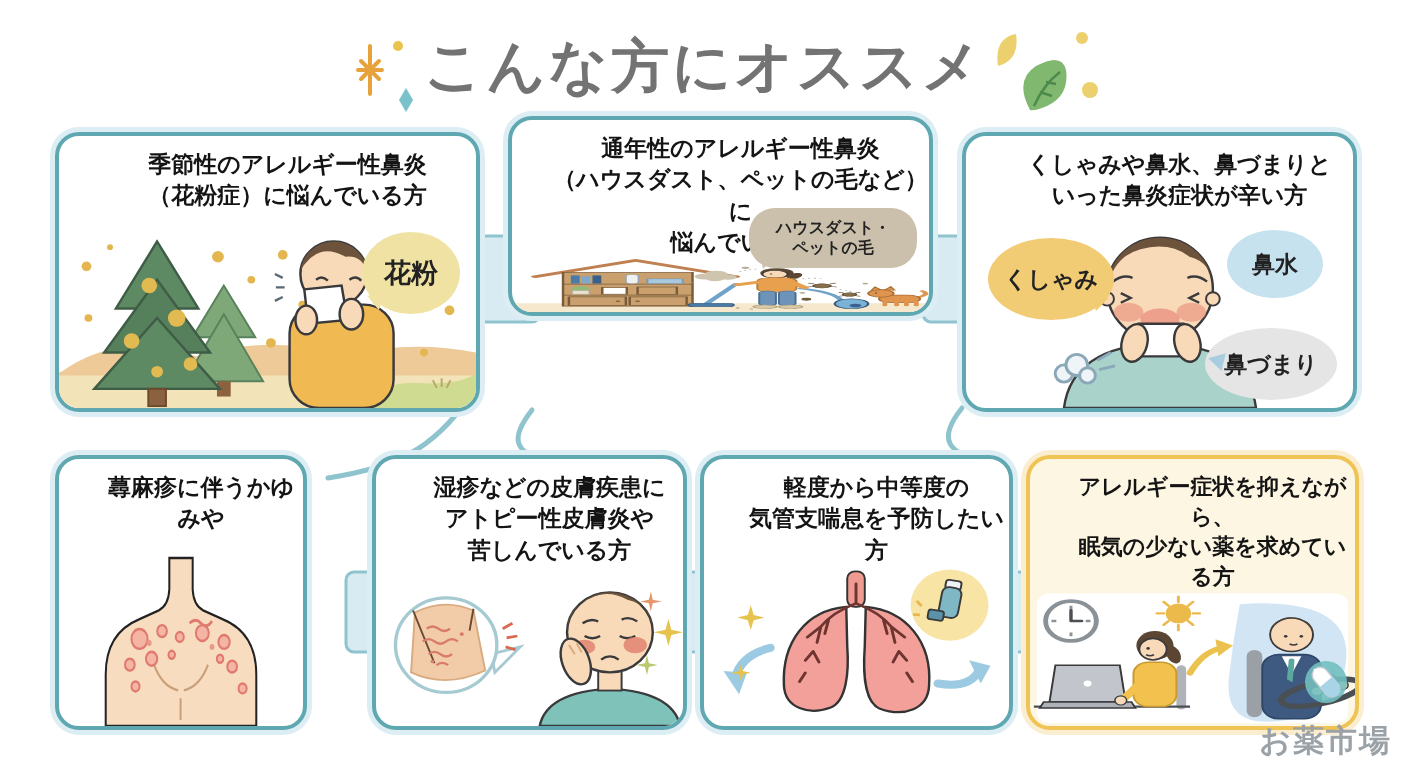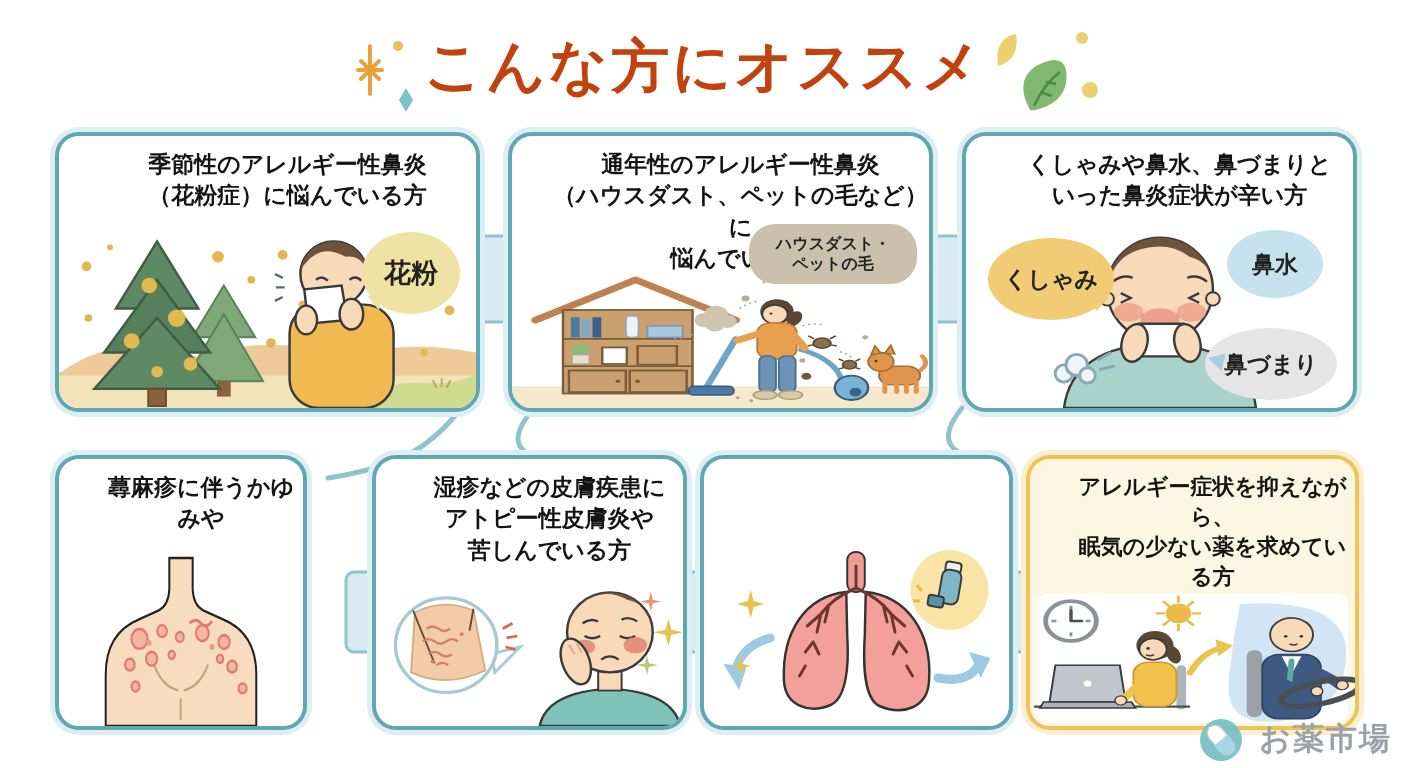--- a/index.html
+++ b/index.html
@@ -6,21 +6,21 @@
   html,body { width:1408px; height:768px; }
   body {
     font-family:"Liberation Sans","DejaVu Sans",sans-serif;
     background:#ffffff; position:relative; overflow:hidden;
   }
   .canvas { position:absolute; inset:0; width:1408px; height:768px; background:#ffffff; }
 
   .page-title {
     position:absolute; top:28px; left:0; width:100%;
     text-align:center; font-size:58px; font-weight:800;
-    color:#c2410c; letter-spacing:3px; z-index:3;
+    color:#737373; letter-spacing:3px; z-index:3;
   }
   .deco { position:absolute; z-index:3; }
 
   .connector-layer { position:absolute; inset:0; z-index:1; }
 
   .card {
     position:absolute; background:#ffffff;
     border:4px solid #5fa8b2; border-radius:24px;
     box-shadow:0 0 0 5px #dceef3;
     overflow:hidden; display:flex; flex-direction:column; z-index:2;
@@ -44,21 +44,21 @@
   .bubble-kafun { right:16px; top:96px; width:98px; height:82px; background:#efe2a2; border-radius:50%; font-size:27px; }
   .bubble-kafun::after { content:""; position:absolute; left:-4px; bottom:8px; border:9px solid transparent; border-right:16px solid #efe2a2; transform:rotate(22deg); }
   .bubble-dust { right:12px; top:88px; width:168px; padding:10px 4px; background:#cbc0ac; border-radius:26px; font-size:16px; line-height:1.25; }
   .bubble-dust::after { content:""; position:absolute; left:6px; bottom:-10px; border:9px solid transparent; border-top:16px solid #cbc0ac; transform:rotate(18deg); }
   .bubble-kushami { left:22px; top:102px; width:126px; height:82px; background:#f2cc74; border-radius:50%; font-size:23px; }
   .bubble-kushami::after { content:""; position:absolute; right:-4px; bottom:12px; border:9px solid transparent; border-left:16px solid #f2cc74; transform:rotate(-16deg); }
   .bubble-hanamizu { right:30px; top:94px; width:96px; height:68px; background:#c6e2ef; border-radius:50%; font-size:23px; }
   .bubble-hanazumari { right:16px; top:192px; width:132px; height:72px; background:#e5e5e5; border-radius:50%; font-size:23px; }
   .bubble-hanazumari::after { content:""; position:absolute; left:-6px; top:22px; border:9px solid transparent; border-right:16px solid #a9cde0; transform:rotate(14deg); }
 
-  .logo { position:absolute; right:16px; bottom:6px; display:flex; gap:16px; z-index:5; }
+  .logo { position:absolute; right:16px; bottom:6px; display:flex; align-items:center; gap:16px; z-index:5;flex-direction:column; }
   .logo-text { font-size:31px; color:#9aa2a8; font-weight:700; letter-spacing:2px; }
 </style>
 </head>
 <body>
 
 <div class="canvas">
 
   <svg class="connector-layer" width="1408" height="768" viewBox="0 0 1408 768">
     <g fill="#d8ebf3" stroke="#8fc4cf" stroke-width="3">
       <rect x="468" y="236" width="72" height="86" rx="8"></rect>
@@ -143,21 +143,21 @@
         <path d="M296,52 q7,-5 12,1 M262,52 q6,-5 12,1" stroke="#3a3a3c" stroke-width="2.5" fill="none"></path>
         <polygon points="250,62 288,58 294,94 254,98" fill="#ffffff" stroke="#3a3a3c" stroke-width="2.5"></polygon>
         <ellipse cx="252" cy="94" rx="11" ry="15" fill="#f8d9b8" stroke="#3a3a3c" stroke-width="2.5"></ellipse>
         <ellipse cx="298" cy="88" rx="12" ry="16" fill="#f8d9b8" stroke="#3a3a3c" stroke-width="2.5"></ellipse>
         <path d="M228,50 l-8,-4 M230,60 h-9 M228,70 l-8,4" stroke="#5a6a75" stroke-width="2.5"></path>
         <path d="M320,64 q6,8 0,12" stroke="#8ab8d4" stroke-width="3" fill="none"></path>
       </g>
     </svg>
   </section>
 
-  <section class="card" style="left:508px;top:132px;width:425px;height:280px">
+  <section class="card" style="left:508px;top:116px;width:425px;height:200px">
     <div class="card-title">
       <div>通年性のアレルギー性鼻炎</div>
       <div>（ハウスダスト、ペットの毛など）に</div>
       <div>悩んでいる方</div>
     </div>
     <div class="bubble bubble-dust">
       <div>ハウスダスト・</div>
       <div>ペットの毛</div>
     </div>
     <svg class="illust" style="height:152px" viewBox="0 0 425 186" preserveAspectRatio="none">
@@ -330,20 +330,24 @@
         <path d="M231,92 q9,-7 18,0" stroke="#3a3a3c" stroke-width="2.5" fill="none"></path>
         <ellipse cx="266" cy="76" rx="12" ry="9" fill="#e0826e" opacity="0.85"></ellipse>
         <ellipse cx="214" cy="78" rx="11" ry="8" fill="#e0826e" opacity="0.85"></ellipse>
         <ellipse cx="205" cy="94" rx="14" ry="26" fill="#f8d9b8" stroke="#3a3a3c" stroke-width="2.5" transform="rotate(-18 205 94)"></ellipse>
         <path d="M198,76 l6,10 M206,74 l5,10" stroke="#d9ab80" stroke-width="2" fill="none"></path>
       </g>
     </svg>
   </section>
 
   <section class="card" style="left:700px;top:455px;width:313px;height:275px">
+    <div class="card-title">
+      <div>軽度から中等度の</div>
+      <div>気管支喘息を予防したい方</div>
+    </div>
     <svg class="illust" style="height:180px" viewBox="0 0 313 180" preserveAspectRatio="none">
       <circle cx="252" cy="44" r="40" fill="#f8e5a6"></circle>
       <g transform="rotate(10 252 44)">
         <rect x="244" y="16" width="16" height="10" rx="3" fill="#eef2f4" stroke="#3a3a3c" stroke-width="2"></rect>
         <rect x="242" y="24" width="20" height="34" rx="7" fill="#7fb8c4" stroke="#3a3a3c" stroke-width="2"></rect>
         <rect x="232" y="52" width="16" height="11" rx="3" fill="#5a93a8" stroke="#3a3a3c" stroke-width="2"></rect>
         <path d="M224,50 l-6,-5 M224,60 l-7,1" stroke="#e8b84b" stroke-width="3"></path>
       </g>
       <g>
         <rect x="147" y="6" width="18" height="40" rx="8" fill="#ef9b92" stroke="#333" stroke-width="2"></rect>

